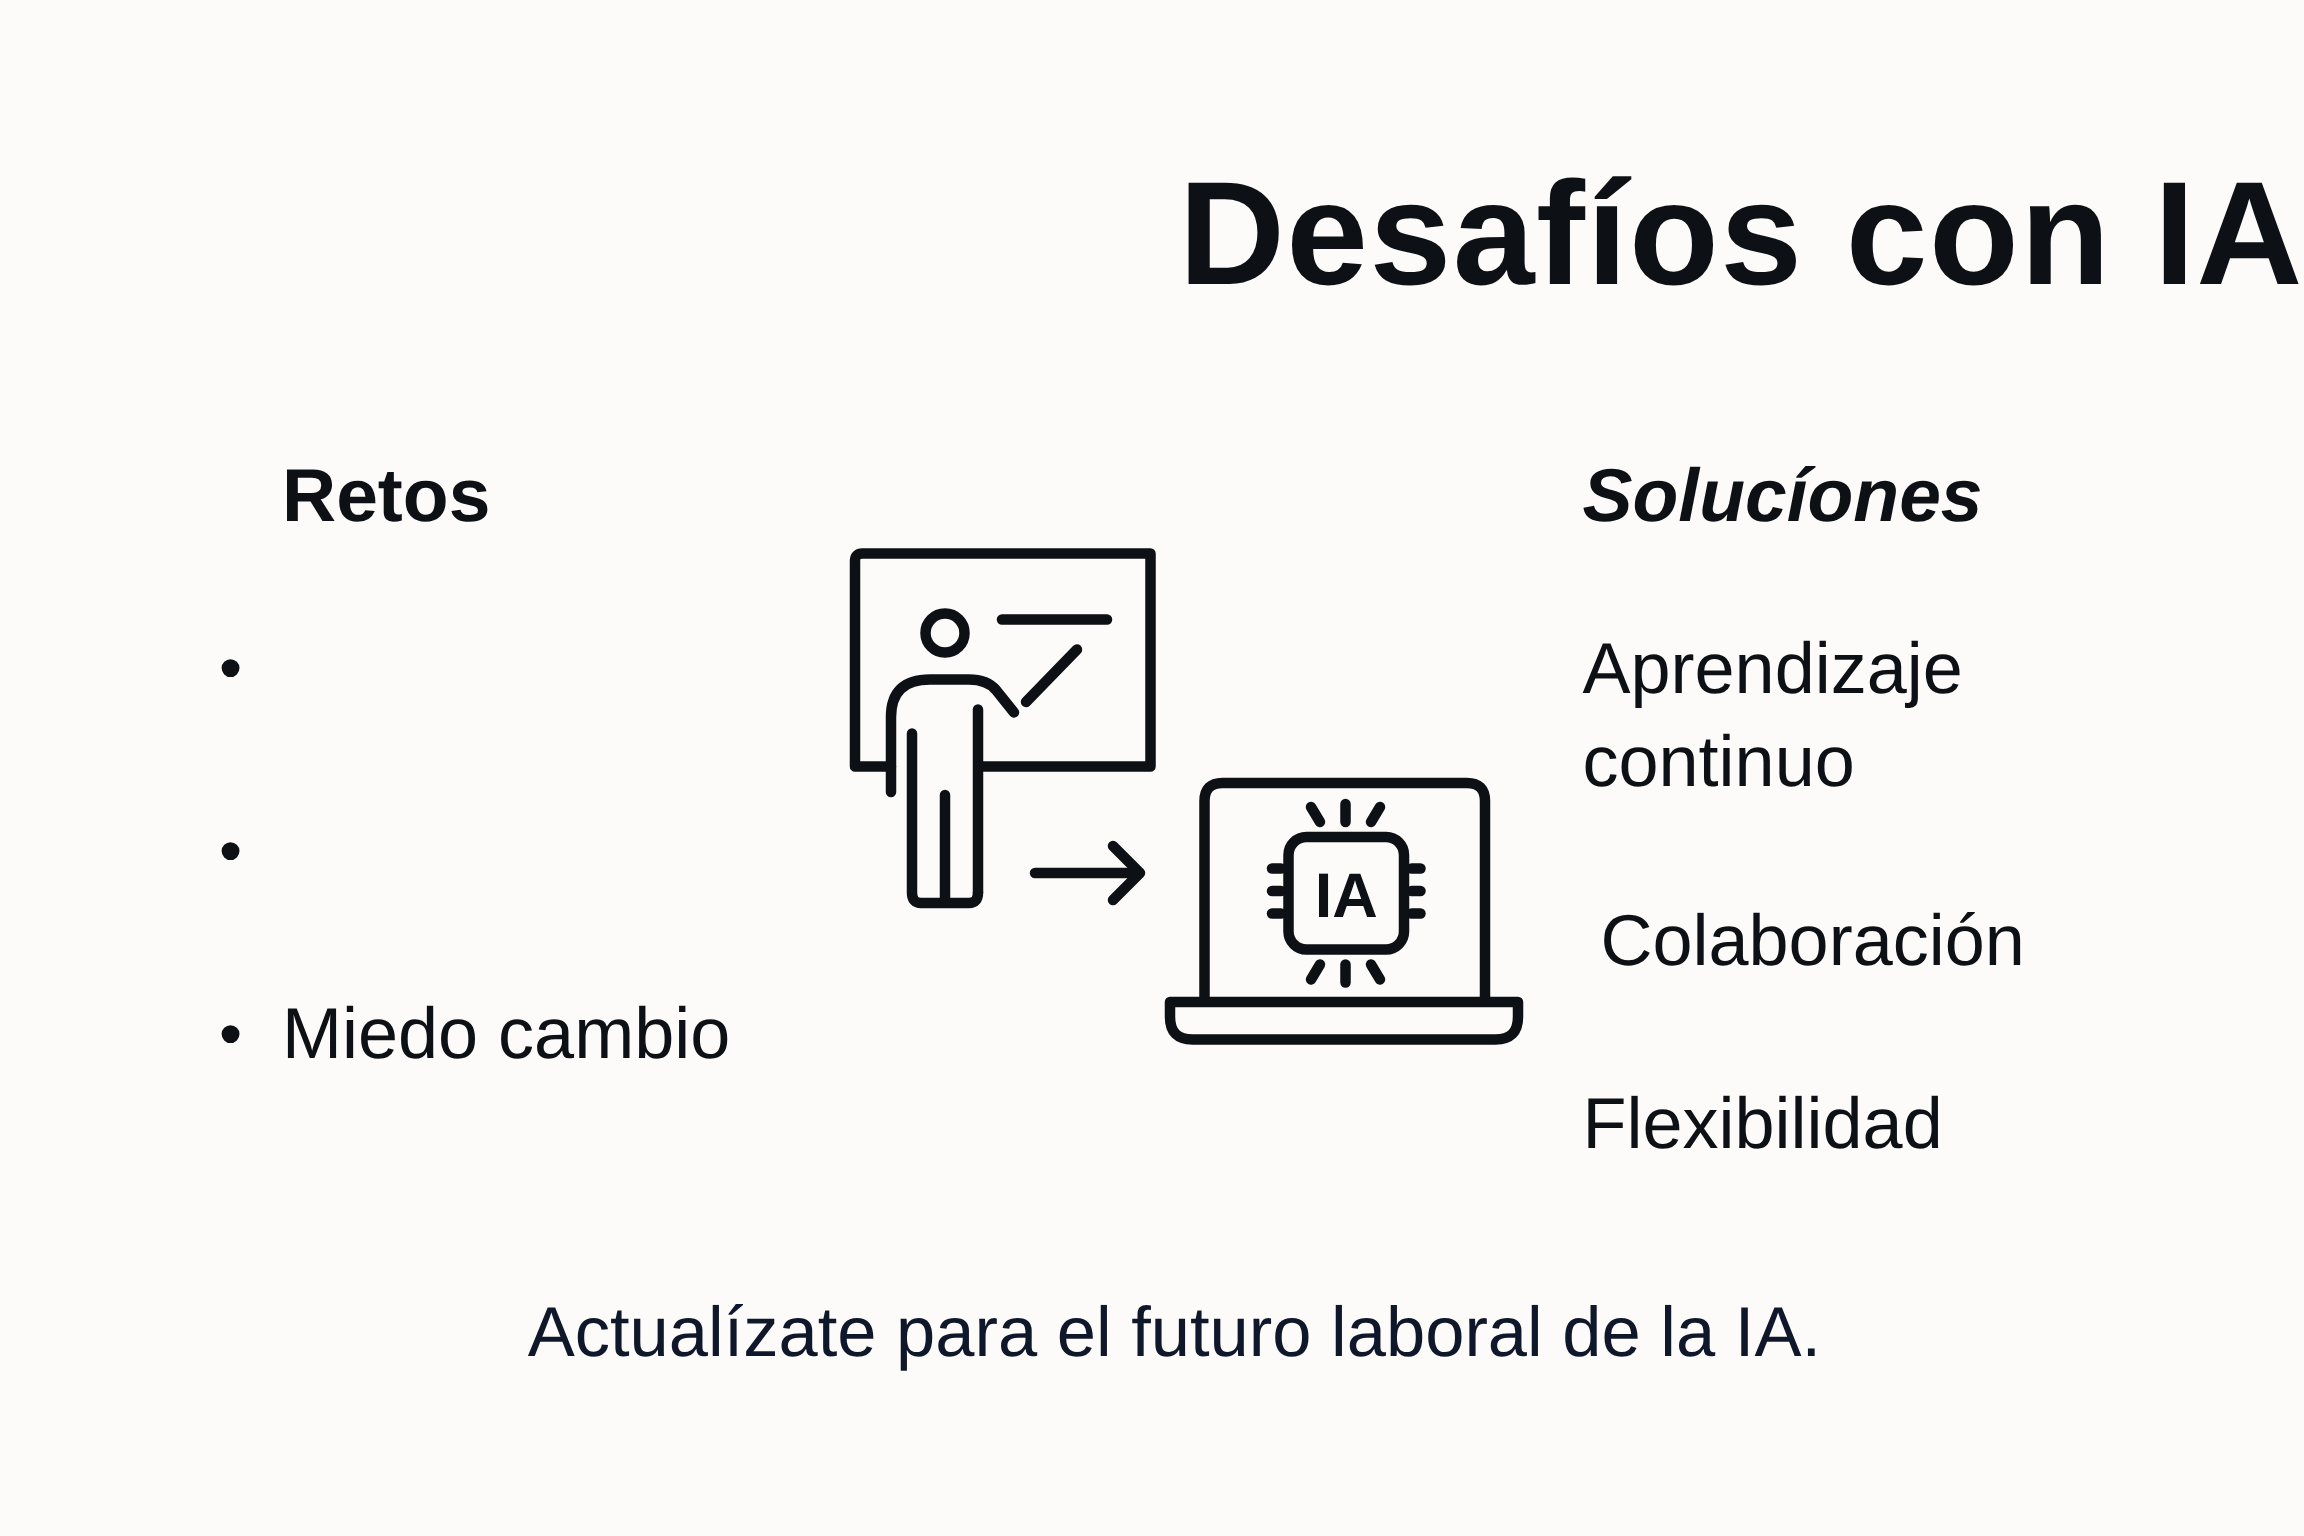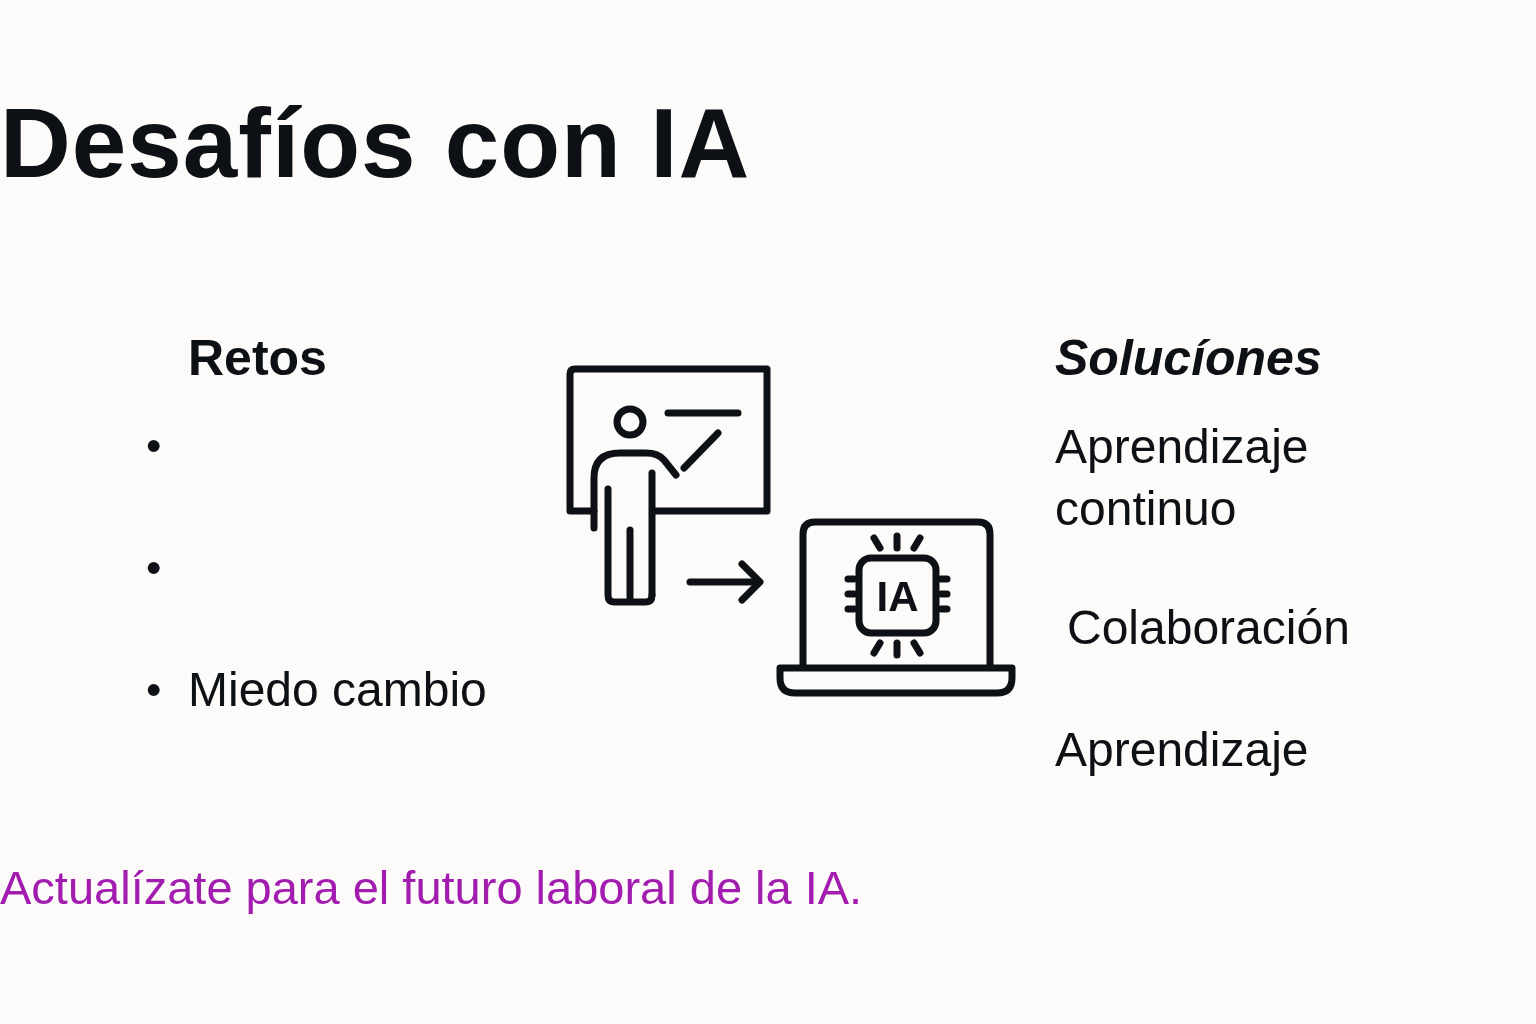--- a/index.html
+++ b/index.html
@@ -1,43 +1,43 @@
 <!DOCTYPE html>
 <html><head>
 <meta charset="utf-8">
 <style>
   html, body { margin: 0; padding: 0; }
   body {
     width: 1536px; height: 1024px; background: #fcfbf9; position: relative; overflow: hidden;
     font-family: "Liberation Sans", "DejaVu Sans", sans-serif; color: #0d1014;
   }
   .title {
-    position: absolute; left: 0; top: 84px; width: 1536px; text-align: left;
+    position: absolute; left: 0; top: 96px; width: 1536px; text-align: right;
     font-size: 98px; font-weight: 700; letter-spacing: 1px; line-height: 118px;
   }
   .col-head {
-    position: absolute; font-size: 50px; font-weight: 700; line-height: 60px; margin-top: 28px;
+    position: absolute; font-size: 50px; font-weight: 700; line-height: 60px;
   }
   .retos-head { left: 188px; top: 300px; }
   .sol-head { left: 1055px; top: 300px; font-style: italic; }
   .list-item {
     position: absolute; font-size: 48px; line-height: 60px; white-space: nowrap;
   }
   .bullet {
     position: absolute; left: -42px; top: 0; width: 42px; text-align: left; font-size: 44px;
   }
   .r0 { left: 188px; top: 416px; }
   .r1 { left: 188px; top: 538px; }
   .r2 { left: 188px; top: 660px; }
   .s0 { left: 1055px; top: 416px; line-height: 62px; white-space: normal; width: 320px; }
   .s1 { left: 1067px; top: 598px; }
   .s2 { left: 1055px; top: 720px; }
   .footer {
-    position: absolute; left: 0; top: 858px; width: 1214px; text-align: left;
-    font-size: 47px; color: #a21caf; line-height: 60px;
+    position: absolute; left: 0; top: 858px; width: 1214px; text-align: right;
+    font-size: 47px; color: #0f172a; line-height: 60px;
   }
   .illus { position: absolute; left: 550px; top: 350px; width: 480px; height: 360px; }
 </style>
 </head>
 <body>
 
 <div class="title">Desafíos con IA</div>
 
 <div class="col-head retos-head">Retos</div>
 <div class="list-item r0"><span class="bullet">•</span></div>
@@ -79,15 +79,15 @@
       <line x1="391" y1="244" x2="397" y2="244"></line>
       <line x1="391" y1="259" x2="397" y2="259"></line>
       <text x="347.5" y="261" text-anchor="middle" stroke="none" fill="#0d1014" font-family="Liberation Sans, sans-serif" font-weight="700" font-size="42">IA</text>
     </g>
   </svg>
 </div>
 
 <div class="col-head sol-head">Solucíones</div>
 <div class="list-item s0">Aprendizaje continuo</div>
 <div class="list-item s1">Colaboración</div>
-<div class="list-item s2">Aprendizaje</div>
+<div class="list-item s2">Flexibilidad</div>
 
 <div class="footer">Actualízate para el futuro laboral de la IA.</div>
 
 </body></html>

